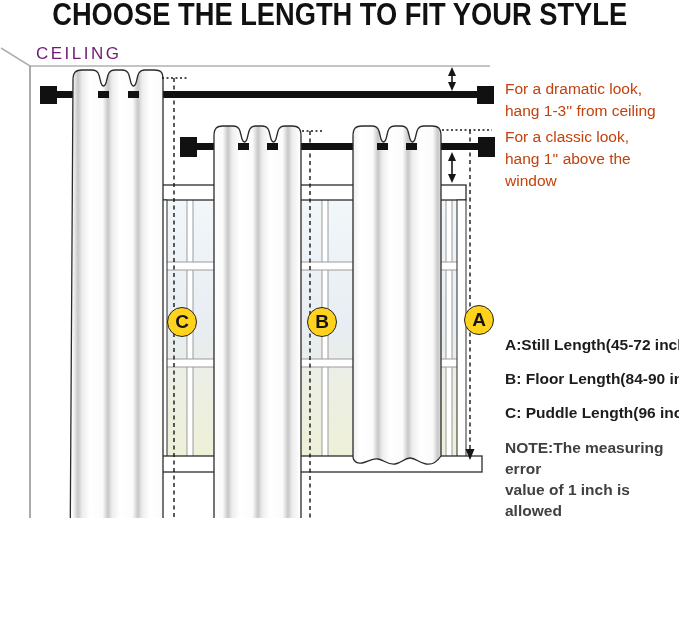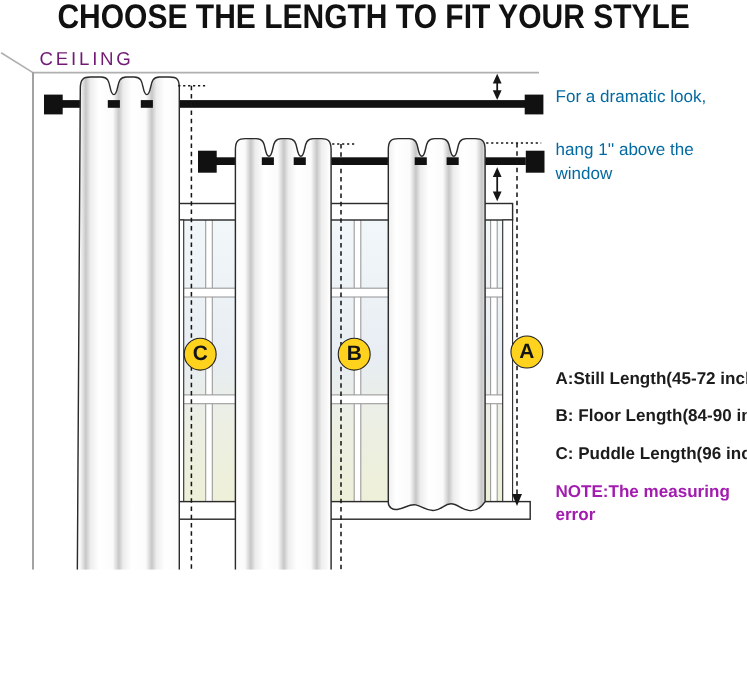--- a/index.html
+++ b/index.html
@@ -15,28 +15,28 @@
   }
   .title span { display:inline-block; transform:scaleX(0.88); transform-origin:center; letter-spacing:0px; }
   .room-label {
     position:absolute; color:#701a75; font-size:17px; letter-spacing:2.5px;
     font-weight:400; white-space:nowrap;
   }
   .lbl-ceiling { top:44px; left:36px; }
   .lbl-floor { top:588px; left:404px; }
   .scene { position:absolute; top:0; left:0; }
   .hang-note {
-    position:absolute; left:505px; width:172px; color:#0369a1;
+    position:absolute; left:505px; width:172px; color:#c2410c;
     font-size:15.5px; line-height:22px; font-weight:400;
   }
   .hang-1 { top:78px; }
   .hang-2 { top:126px; }
   .lengths { position:absolute; left:505px; top:335px; width:174px; }
   .length-item { font-size:15.5px; font-weight:bold; color:#1c1c1c; height:20px; line-height:20px; margin-bottom:14px; white-space:nowrap; }
-  .note-block { position:absolute; left:505px; top:437px; width:174px; font-size:15.5px; font-weight:bold; color:#a21caf; line-height:21px; }
+  .note-block { position:absolute; left:505px; top:437px; width:174px; font-size:15.5px; font-weight:bold; color:#404040; line-height:21px; }
   .marker {
     position:absolute; width:30px; height:30px; border-radius:50%;
     background:#FFD21E; border:1.5px solid #222; color:#141414;
     font-weight:bold; font-size:19px; text-align:center; line-height:27px;
   }
   .marker-c { left:167px; top:307px; }
   .marker-b { left:307px; top:307px; }
   .marker-a { left:464px; top:305px; }
   .dots { position:absolute; left:548px; top:560px; display:flex; gap:9px; }
   .dot { width:15px; height:15px; border-radius:50%; border:1.5px solid #4a4a4a; background:#fff; }
@@ -171,33 +171,36 @@
 
   <div class="title">
     <span>CHOOSE THE LENGTH TO FIT YOUR STYLE</span>
   </div>
 
   <div class="room-label lbl-ceiling">CEILING</div>
   <div class="room-label lbl-floor">FLOOR</div>
 
   <div class="hang-note hang-1">
     <div>For a dramatic look,</div>
+    <div>hang 1-3'' from ceiling</div>
   </div>
   <div class="hang-note hang-2">
+    <div>For a classic look,</div>
     <div>hang 1'' above the window</div>
   </div>
 
   <div class="lengths">
     <div class="length-item">A:Still Length(45-72 inch)</div>
     <div class="length-item">B: Floor Length(84-90 inch)</div>
     <div class="length-item">C: Puddle Length(96 inch)</div>
   </div>
 
   <div class="note-block">
     <div>NOTE:The measuring error</div>
+    <div>value of 1 inch is allowed</div>
   </div>
 
   <div class="marker marker-c">C</div>
   <div class="marker marker-b">B</div>
   <div class="marker marker-a">A</div>
 
   <div class="dots">
     <div class="dot active"></div>
     <div class="dot"></div>
     <div class="dot"></div>

